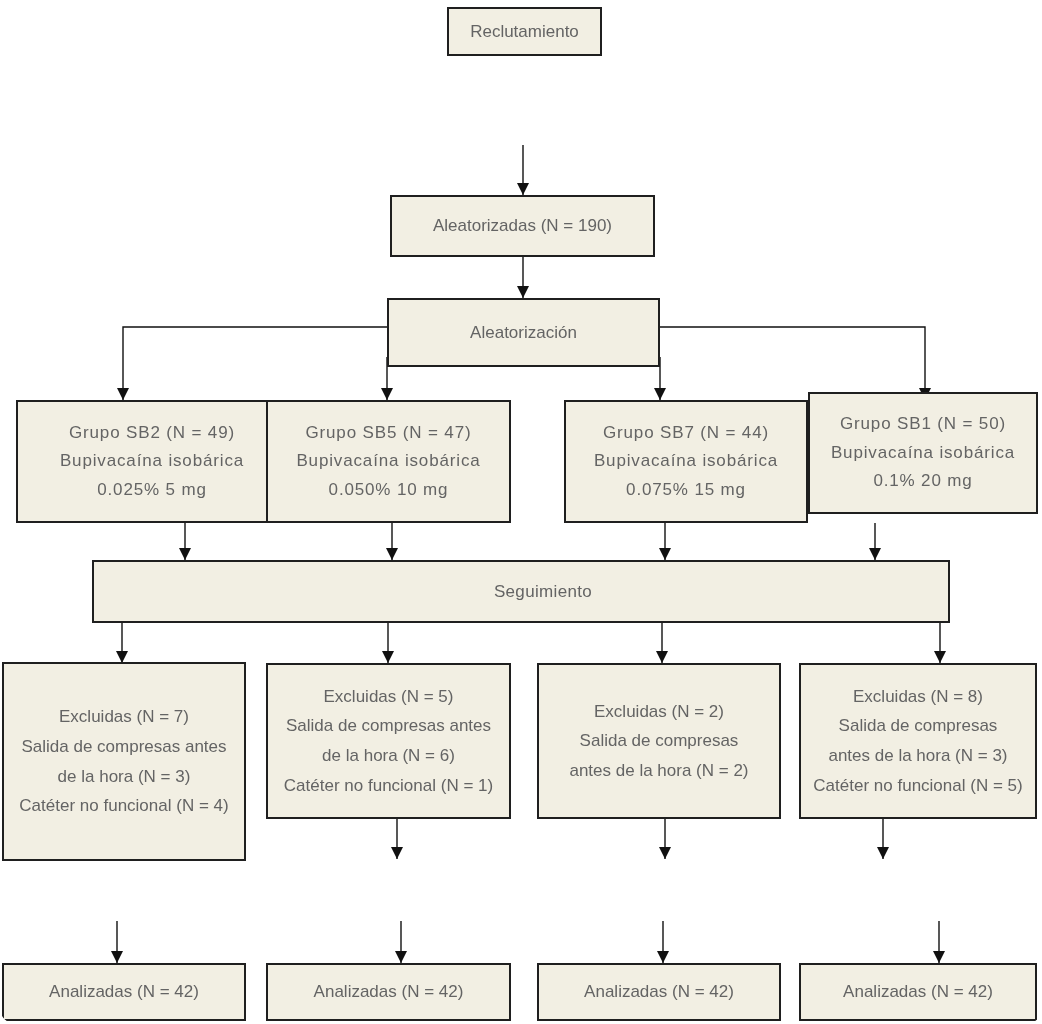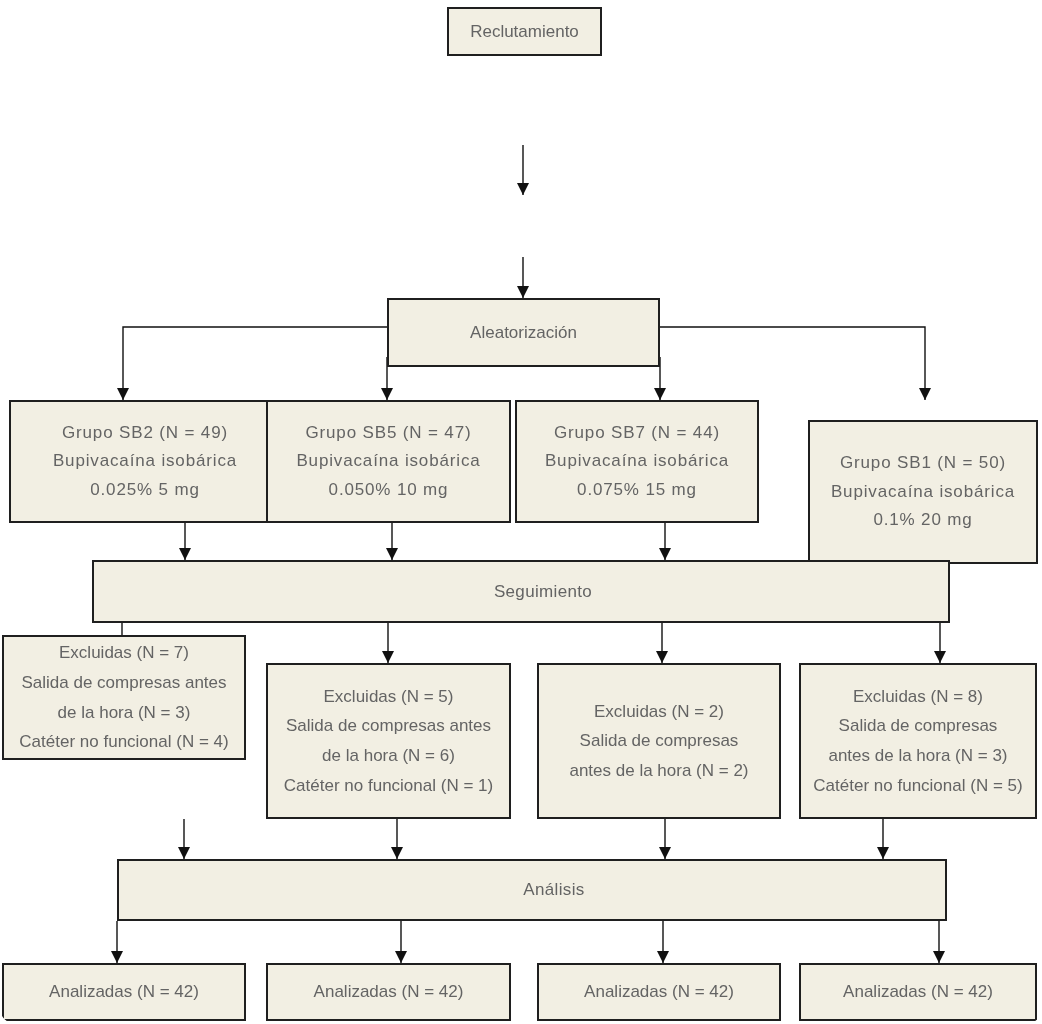--- a/index.html
+++ b/index.html
@@ -93,51 +93,54 @@
     <path d="M401,921 V963" marker-end="url(#ah)"></path>
     <path d="M663,921 V963" marker-end="url(#ah)"></path>
     <path d="M939,921 V963" marker-end="url(#ah)"></path>
   </svg>
 
   <div class="box" style="left:447px;top:7px;width:155px;height:49px">
     <span>Reclutamiento</span>
   </div>
 
 
+  <div class="box" style="left:390px;top:195px;width:265px;height:62px">
+    <span>Aleatorizadas (N = 190)</span>
+  </div>
 
   <div class="box" style="left:387px;top:298px;width:273px;height:69px">
     <span>Aleatorización</span>
   </div>
 
-  <div class="box group" style="left:9px;top:400px;width:272px;height:123px">
+  <div class="box group" style="left:16px;top:400px;width:272px;height:123px">
     <span>Grupo SB2 (N = 49)
 Bupivacaína isobárica
 0.025% 5 mg</span>
   </div>
   <div class="box group" style="left:266px;top:400px;width:245px;height:123px">
     <span>Grupo SB5 (N = 47)
 Bupivacaína isobárica
 0.050% 10 mg</span>
   </div>
-  <div class="box group" style="left:515px;top:400px;width:244px;height:123px">
+  <div class="box group" style="left:564px;top:400px;width:244px;height:123px">
     <span>Grupo SB7 (N = 44)
 Bupivacaína isobárica
 0.075% 15 mg</span>
   </div>
-  <div class="box group" style="left:808px;top:420px;width:230px;height:144px">
+  <div class="box group" style="left:808px;top:392px;width:230px;height:122px">
     <span>Grupo SB1 (N = 50)
 Bupivacaína isobárica
 0.1% 20 mg</span>
   </div>
 
   <div class="box wide" style="left:92px;top:560px;width:858px;height:63px">
     <span>Seguimiento</span>
   </div>
 
-  <div class="box excl" style="left:2px;top:635px;width:244px;height:125px">
+  <div class="box excl" style="left:2px;top:662px;width:244px;height:199px">
     <span>Excluidas (N = 7)
 Salida de compresas antes
 de la hora (N = 3)
 Catéter no funcional (N = 4)</span>
   </div>
   <div class="box excl" style="left:266px;top:663px;width:245px;height:156px">
     <span>Excluidas (N = 5)
 Salida de compresas antes
 de la hora (N = 6)
 Catéter no funcional (N = 1)</span>
@@ -147,23 +150,20 @@
 Salida de compresas
 antes de la hora (N = 2)</span>
   </div>
   <div class="box excl" style="left:799px;top:663px;width:238px;height:156px">
     <span>Excluidas (N = 8)
 Salida de compresas
 antes de la hora (N = 3)
 Catéter no funcional (N = 5)</span>
   </div>
 
-  <div class="box wide" style="left:117px;top:859px;width:830px;height:62px">
-    <span>Análisis</span>
-  </div>
 
   <div class="box" style="left:2px;top:963px;width:244px;height:58px">
     <span>Analizadas (N = 42)</span>
   </div>
   <div class="box" style="left:266px;top:963px;width:245px;height:58px">
     <span>Analizadas (N = 42)</span>
   </div>
   <div class="box" style="left:537px;top:963px;width:244px;height:58px">
     <span>Analizadas (N = 42)</span>
   </div>

